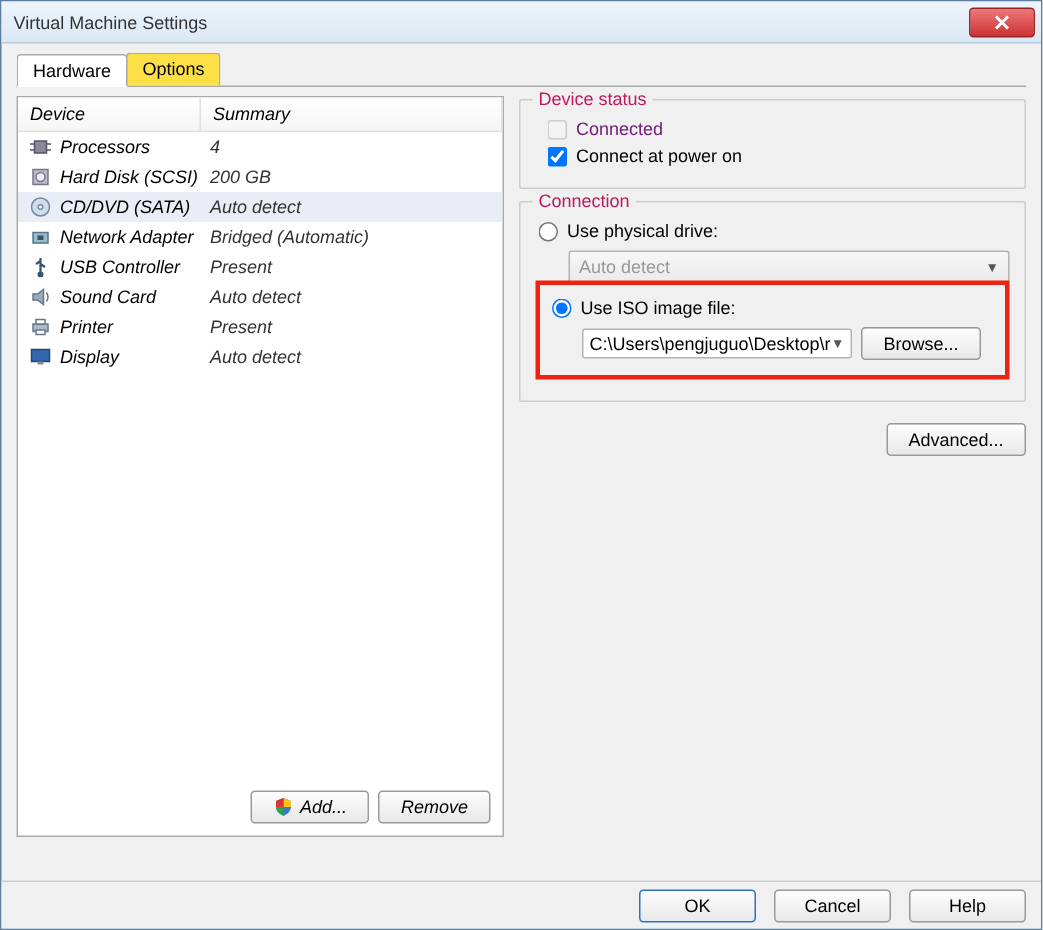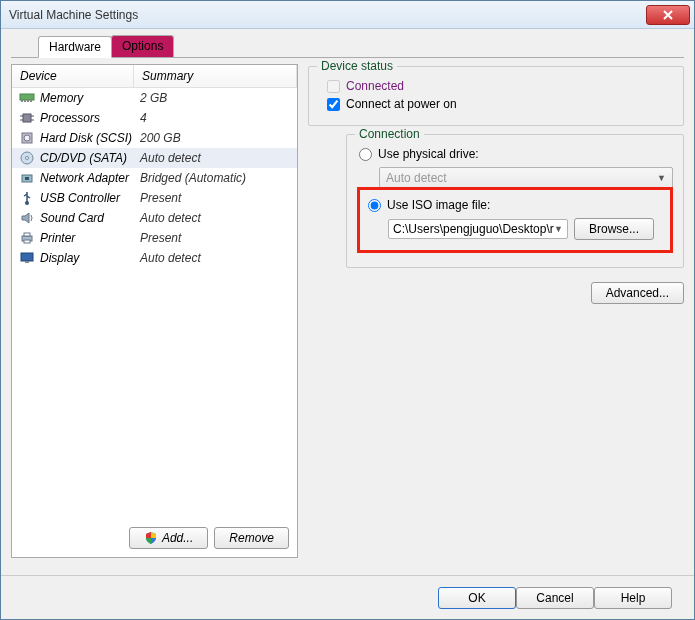--- a/index.html
+++ b/index.html
@@ -4,48 +4,48 @@
 <style>
   * { box-sizing: border-box; font-family: "Segoe UI", Tahoma, sans-serif; font-size: 12px; }
   body { margin: 0; background: #f0f0f0; }
   .window { width: 695px; height: 620px; border: 1px solid #5a7fa0; background: #f0f0f0; position: relative; }
   .titlebar { height: 28px; background: linear-gradient(#eef4fb,#dbe8f5); border-bottom: 1px solid #b8c9d9; display:flex; align-items:center; padding: 0 0 0 8px; justify-content:space-between;}
   .title { color:#333; }
   .closebtn { width: 44px; height: 20px; background: linear-gradient(#e77,#c33); border: 1px solid #922; border-radius: 3px; margin-right:4px; display:flex; align-items:center; justify-content:center; color:#fff; font-weight:bold; }
   .closebtn svg { width:10px;height:10px;}
   .tabbar { padding: 6px 10px 0 10px; }
   .tabs { display:flex; border-bottom:1px solid #aaa;}
-  .tab { padding: 3px 10px; border:1px solid #aaa; border-bottom:none; background:#be185d; margin-right:-1px; border-radius:3px 3px 0 0; cursor:pointer;}
-  .tab.active { background:#fff; position:relative; top:1px; border-bottom:1px solid #fff;margin-left:27px;}
+  .tab { padding: 3px 10px; border:1px solid #aaa; border-bottom:none; background:#fde047; margin-right:-1px; border-radius:3px 3px 0 0; cursor:pointer;}
+  .tab.active { background:#fff; position:relative; top:1px; border-bottom:1px solid #fff;}
   .content { display:flex; padding: 6px 10px 10px 10px; gap:10px; height: calc(100% - 28px - 50px - 30px); }
   .left { flex:1; background:#fff; border:1px solid #aaa; position:relative; display:flex; flex-direction:column;font-style:italic;}
   .colheads { display:flex; border-bottom:1px solid #e0e0e0; background:linear-gradient(#fff,#f5f5f5);}
   .colheads div { padding:4px 8px; border-right:1px solid #e0e0e0;}
   .col-dev { width:122px;}
   .col-sum { flex:1;}
   .devlist { flex:1; overflow:auto;}
   .row { display:flex; align-items:center; padding:2px 4px 2px 6px; cursor:pointer;}
   .row.sel { background:#e9eef6; }
   .row .icon { width:18px; height:16px; margin-right:4px; display:flex;align-items:center;justify-content:center;}
   .row .devname { width:100px;}
   .row .summary { flex:1; color:#333;}
   .leftbtns { position:absolute; bottom:8px; right:8px; display:flex; gap:6px;}
   .btn { background:linear-gradient(#fdfdfd,#e8e8e8); border:1px solid #999; border-radius:3px; padding:3px 14px; cursor:pointer; display:inline-flex; align-items:center; gap:4px;}
   .right { flex:1; display:flex; flex-direction:column; gap:8px; padding-top:2px;}
   .group { border:1px solid #ccc; border-radius:2px; padding:10px 10px 12px 10px; position:relative;}
-  .group-title { position:absolute; top:-8px; left:8px; background:#f0f0f0; padding:0 4px; color:#14532d;}
+  .group-title { position:absolute; top:-8px; left:8px; background:#f0f0f0; padding:0 4px; color:#be185d;}
   .chk { display:flex; align-items:center; gap:6px; padding:2px 8px;}
   .radiorow { display:flex; align-items:center; gap:6px; padding:2px 2px;}
   .sub { margin-left:22px; margin-top:4px;}
   .combo { width:100%; display:flex; align-items:center; border:1px solid #b3b3b3; background:linear-gradient(#f7f7f7,#eaeaea); padding:3px 6px; border-radius:2px; justify-content:space-between; color:#666;}
   .combo.disabled { color:#999; }
   .isobox { display:flex; align-items:center; border:1px solid #b3b3b3; background:#fff; padding:2px 4px; border-radius:2px; width:180px; overflow:hidden; white-space:nowrap;}
   .redframe { border:3px solid #e21; padding:6px 16px 10px 6px; margin-top:-2px;}
   .advrow { display:flex; justify-content:flex-end; margin-top:6px;}
-  .footer { position:absolute; bottom:0; left:0; right:0; height:44px; border-top:1px solid #ccc; background:#f0f0f0; display:flex; align-items:center; justify-content:flex-end; padding:0 22px; gap:0;}
+  .footer { position:absolute; bottom:0; left:0; right:0; height:32px; border-top:1px solid #ccc; background:#f0f0f0; display:flex; align-items:center; justify-content:flex-end; padding:0 10px; gap:12px;}
   .footer .btn { width:78px; justify-content:center;}
   input[type=checkbox],input[type=radio]{margin:0;}
   .tri { font-size:9px; color:#555;}
   .shield{display:inline-flex;}
 </style>
 </head>
 <body>
 
 <div class="window">
   <div class="titlebar">
@@ -64,33 +64,20 @@
     </div>
   </div>
 
   <div class="content">
     <div class="left">
       <div class="colheads">
         <div class="col-dev">Device</div>
         <div class="col-sum">Summary</div>
       </div>
       <div class="devlist" id="devlist">
-          <div class="row">
-            <span class="icon">
-              <svg width="16" height="12">
-                <rect x="1" y="2" width="14" height="6" fill="#6a6" stroke="#484"></rect>
-                <rect x="2" y="8" width="2" height="2" fill="#888"></rect>
-                <rect x="5" y="8" width="2" height="2" fill="#888"></rect>
-                <rect x="8" y="8" width="2" height="2" fill="#888"></rect>
-                <rect x="11" y="8" width="2" height="2" fill="#888"></rect>
-              </svg>
-            </span>
-            <span class="devname">Memory</span>
-            <span class="summary">2 GB</span>
-          </div>
           <div class="row">
             <span class="icon">
               <svg width="14" height="14">
                 <rect x="3" y="3" width="8" height="8" fill="#889" stroke="#556"></rect>
                 <line x1="0" y1="5" x2="3" y2="5" stroke="#556"></line>
                 <line x1="0" y1="9" x2="3" y2="9" stroke="#556"></line>
                 <line x1="11" y1="5" x2="14" y2="5" stroke="#556"></line>
                 <line x1="11" y1="9" x2="14" y2="9" stroke="#556"></line>
               </svg>
             </span>
@@ -193,21 +180,21 @@
         <label class="chk">
           <input type="checkbox" disabled="" style="">
           <span style="color:#701a75;">Connected</span>
         </label>
         <label class="chk">
           <input type="checkbox" checked="" style="">
           <span>Connect at power on</span>
         </label>
       </div>
 
-      <div class="group" style="padding-bottom:14px;margin-left:38px;">
+      <div class="group" style="padding-bottom:14px;">
         <span class="group-title">Connection</span>
 
         <label class="radiorow">
           <input type="radio" name="conn" style="">
           <span>Use physical drive:</span>
         </label>
         <div class="sub">
           <div class="combo disabled">
             <span>Auto detect</span>
             <span class="tri">▼</span>

